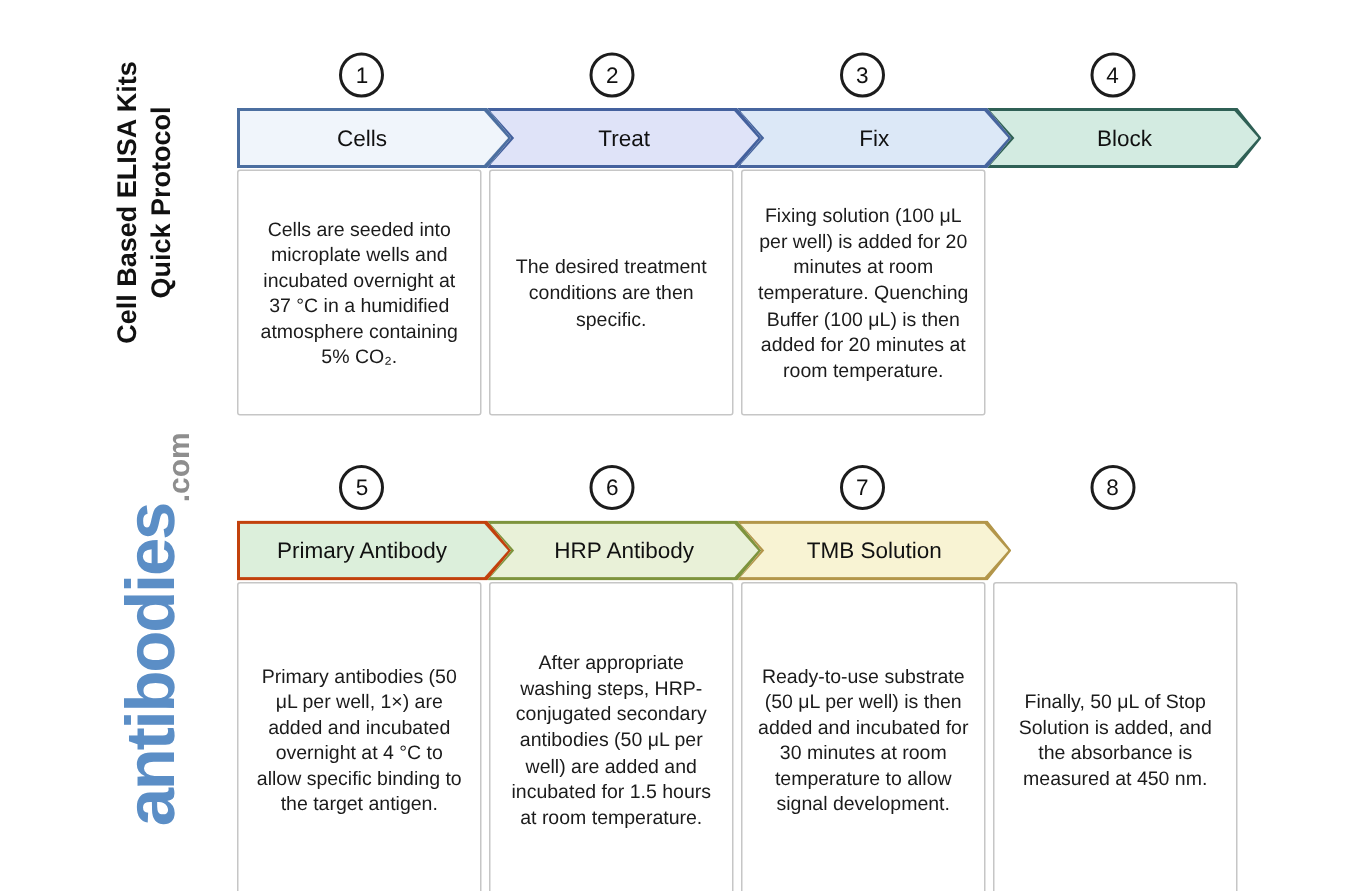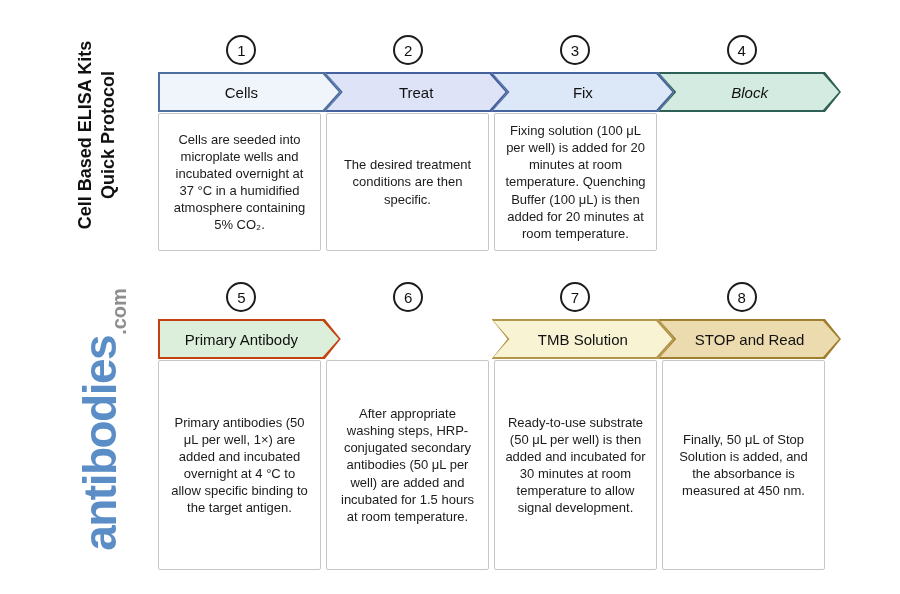--- a/index.html
+++ b/index.html
@@ -110,21 +110,21 @@
     font-size: 15px;
     color: #111111;
     white-space: nowrap;
   }
 
   .boxes {
     display: grid;
     grid-template-columns: repeat(4, 1fr);
     gap: 5px;
     margin-top: 1px;
-    height: 136px;
+    height: 164px;
   }
   .row2 .boxes { height: 210px; }
   .desc-box {
     background: #ffffff;
     border: 1.5px solid #c6c6c6;
     border-radius: 2px;
     display: flex;
     align-items: center;
     justify-content: center;
     text-align: center;
@@ -180,21 +180,21 @@
           <div class="arrow-inner" style="background: rgb(223, 227, 248);">
             <span class="arrow-label">Treat</span>
           </div>
         </div>
         <div class="arrow a2" style="background: rgb(71, 101, 158);">
           <div class="arrow-inner" style="background: rgb(220, 232, 247); justify-content: center;">
             <span class="arrow-label">Fix</span>
           </div>
         </div>
         <div class="arrow a3" style="background: rgb(47, 96, 85);">
-          <div class="arrow-inner" style="background: rgb(211, 235, 225); font-style: italic;">
+          <div class="arrow-inner" style="background: rgb(211, 235, 225);">
             <span class="arrow-label">Block</span>
           </div>
         </div>
       </div>
 
       <div class="boxes">
         <div class="desc-box">
             <p>Cells are seeded into microplate wells and incubated overnight at 37 °C in a humidified atmosphere containing 5% CO₂.</p>
           </div>
         <div class="desc-box">
@@ -221,30 +221,30 @@
             <span>8</span>
           </div>
       </div>
 
       <div class="arrow-band">
         <div class="arrow first a0" style="background: #c2410c;">
           <div class="arrow-inner" style="background: rgb(220, 239, 219);">
             <span class="arrow-label">Primary Antibody</span>
           </div>
         </div>
+        <div class="arrow a1" style="background: rgb(126, 148, 61);">
+          <div class="arrow-inner" style="background: rgb(233, 241, 216);">
+            <span class="arrow-label">HRP Antibody</span>
+          </div>
+        </div>
         <div class="arrow a2" style="background: rgb(179, 150, 74);">
           <div class="arrow-inner" style="background: rgb(248, 243, 211);">
             <span class="arrow-label">TMB Solution</span>
           </div>
         </div>
-        <div class="arrow a3" style="background: rgb(159, 127, 47);">
-          <div class="arrow-inner" style="background: rgb(236, 219, 174);">
-            <span class="arrow-label">STOP and Read</span>
-          </div>
-        </div>
       </div>
 
       <div class="boxes">
         <div class="desc-box">
             <p>Primary antibodies (50 μL per well, 1×) are added and incubated overnight at 4 °C to allow specific binding to the target antigen.</p>
           </div>
         <div class="desc-box">
             <p>After appropriate washing steps, HRP-conjugated secondary antibodies (50 μL per well) are added and incubated for 1.5 hours at room temperature.</p>
           </div>
         <div class="desc-box">

